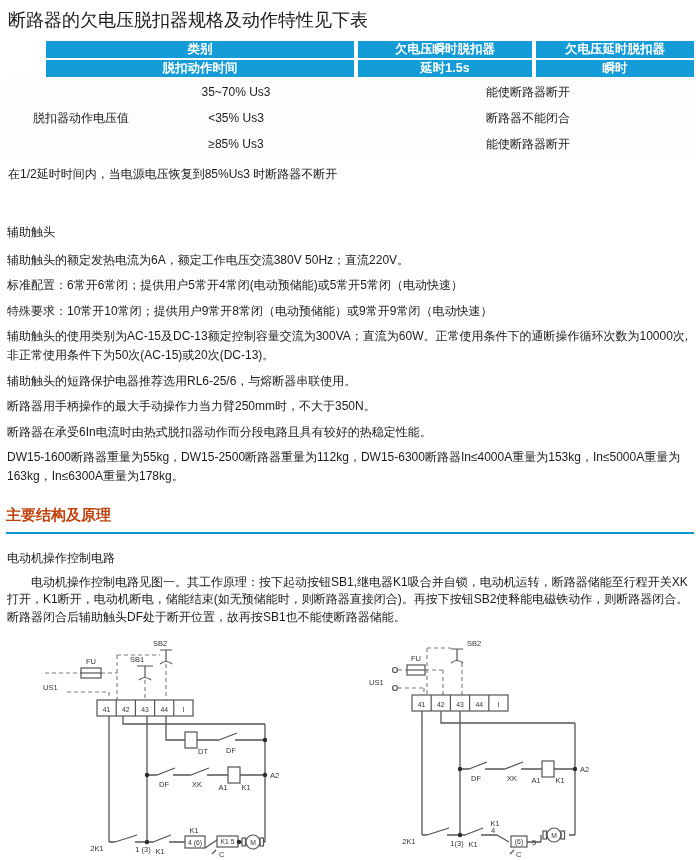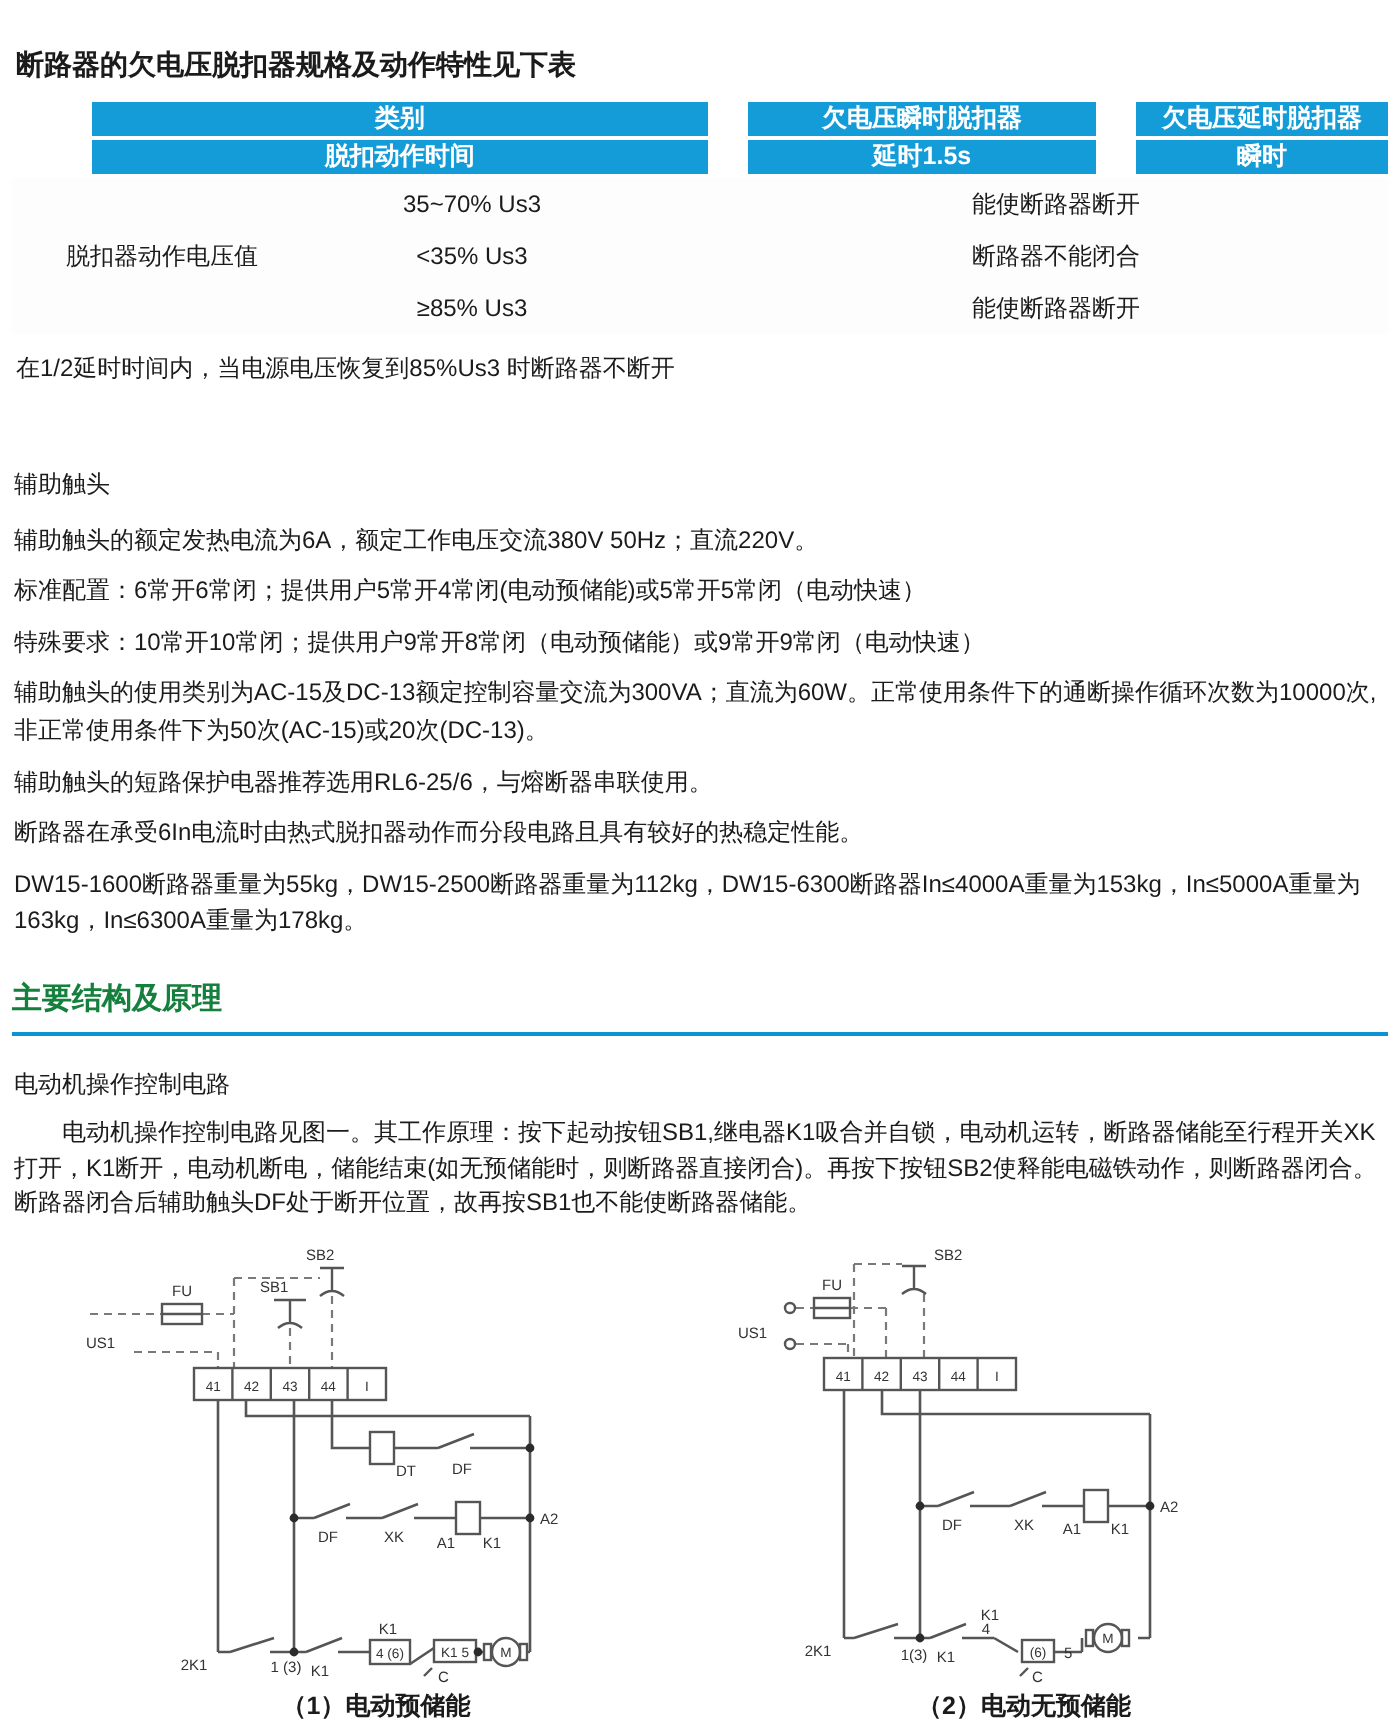--- a/index.html
+++ b/index.html
@@ -2,38 +2,38 @@
 <html><head>
 <meta charset="utf-8">
 <style>
   html,body{margin:0;padding:0;}
   body{
     width:700px;height:860px;background:#ffffff;
     font-family:"Liberation Sans","DejaVu Sans",sans-serif;
     color:#1b1b1b;font-size:12px;overflow:hidden;
   }
   .page{padding:8px 6px;width:688px;}
-  .doc-title{font-weight:bold;font-size:14px;margin:16px 0 9px 2px;}
+  .doc-title{font-weight:normal;font-size:18px;margin:0 0 9px 2px;}
   
   .spec-table{width:100%;}
-  .thead-row{display:grid;grid-template-columns:47.5% 26.9% 1fr;gap:20px;margin-bottom:2px;padding-left:40px;}
+  .thead-row{display:grid;grid-template-columns:47.5% 26.9% 1fr;gap:4px;margin-bottom:2px;padding-left:40px;}
   .th-cell{background:#149cd9;color:#fff;font-weight:bold;font-size:12.5px;
     text-align:center;height:17px;line-height:17px;}
   .tbody{display:grid;grid-template-columns:150px 160px 1fr;grid-auto-rows:26px;background:#fdfdfd;}
   .b-label{grid-column:1;grid-row:1/4;align-self:center;justify-self:center;text-align:right;}
   .b-cond{grid-column:2;align-self:center;justify-self:center;text-align:right;}
   .b-res{grid-column:3;align-self:center;padding-left:170px;}
   .r1{grid-row:1}.r2{grid-row:2}.r3{grid-row:3}
   .note{margin:9px 0 0 2px;}
   
   .aux{margin-top:40px;}
   .aux p{margin:0 0 7px 1px;line-height:1.55;}
   .aux .aux-title{margin-bottom:9px;}
   
-  .sec-heading{margin-top:20px;font-size:15px;font-weight:bold;color:#15803d;
+  .sec-heading{margin-top:20px;font-size:15px;font-weight:bold;color:#c2410c;
     border-bottom:2px solid #0c93d4;padding-bottom:7px;}
   .subheading{margin:16px 0 0 1px;}
   .para{margin:7px 0 0 1px;text-indent:2em;line-height:1.48;}
   
   .figures{display:flex;justify-content:center;gap:14px;margin-top:8px;}
   .fig-col{display:flex;flex-direction:column;align-items:center;}
   svg.cir{width:310px;height:225px;}
   .fig-cap{font-weight:bold;font-size:12.5px;margin-top:1px;}
   
   .wire{stroke:#555;stroke-width:1.3;fill:none;}
@@ -74,20 +74,21 @@
 
   <p class="note">在1/2延时时间内，当电源电压恢复到85%Us3 时断路器不断开</p>
 
   <div class="aux">
     <p class="aux-title">辅助触头</p>
     <p>辅助触头的额定发热电流为6A，额定工作电压交流380V 50Hz；直流220V。</p>
     <p>标准配置：6常开6常闭；提供用户5常开4常闭(电动预储能)或5常开5常闭（电动快速）</p>
     <p>特殊要求：10常开10常闭；提供用户9常开8常闭（电动预储能）或9常开9常闭（电动快速）</p>
     <p>辅助触头的使用类别为AC-15及DC-13额定控制容量交流为300VA；直流为60W。正常使用条件下的通断操作循环次数为10000次,非正常使用条件下为50次(AC-15)或20次(DC-13)。</p>
     <p>辅助触头的短路保护电器推荐选用RL6-25/6，与熔断器串联使用。</p>
+    <p>断路器用手柄操作的最大手动操作力当力臂250mm时，不大于350N。</p>
     <p>断路器在承受6In电流时由热式脱扣器动作而分段电路且具有较好的热稳定性能。</p>
     <p>DW15-1600断路器重量为55kg，DW15-2500断路器重量为112kg，DW15-6300断路器In≤4000A重量为153kg，In≤5000A重量为163kg，In≤6300A重量为178kg。</p>
   </div>
 
   <div class="sec-heading">主要结构及原理</div>
   <p class="subheading">电动机操作控制电路</p>
   <p class="para">电动机操作控制电路见图一。其工作原理：按下起动按钮SB1,继电器K1吸合并自锁，电动机运转，断路器储能至行程开关XK打开，K1断开，电动机断电，储能结束(如无预储能时，则断路器直接闭合)。再按下按钮SB2使释能电磁铁动作，则断路器闭合。断路器闭合后辅助触头DF处于断开位置，故再按SB1也不能使断路器储能。</p>
 
   <div class="figures">
 

